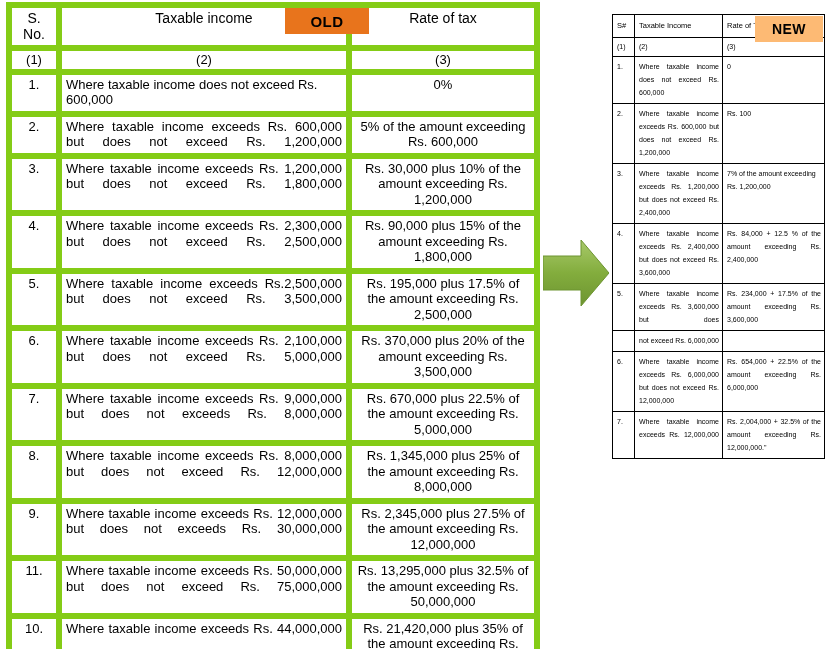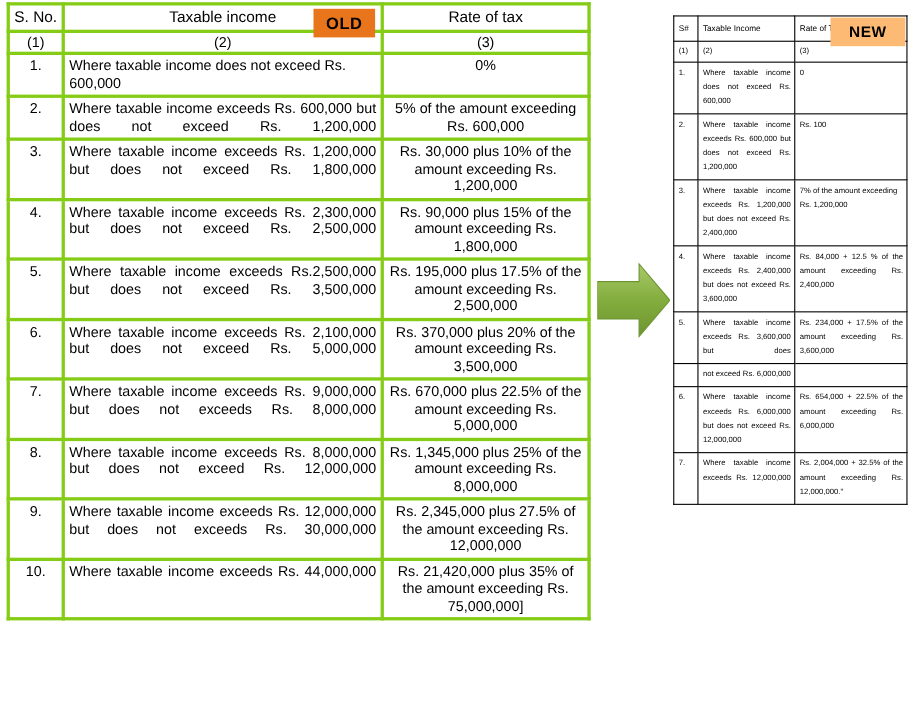--- a/index.html
+++ b/index.html
@@ -22,21 +22,21 @@
     left: 6px;
     top: 2px;
     width: 528px;
   }
   table.old {
     border-collapse: collapse;
     width: 528px;
     table-layout: fixed;
   }
   table.old td {
-    border: 3px solid #84cc16;
+    border: 6px solid #84cc16;
     vertical-align: top;
     padding: 2px 4px 3px 4px;
     font-size: 13px;
     line-height: 15.5px;
   }
   table.old td.c-sn {
     width: 50px;
     text-align: center;
     vertical-align: top;
   }
@@ -69,21 +69,21 @@
   }
   table.old td.c-rate.ctr {
     text-align: center;
   }
 
   
   #old-badge {
     position: absolute;
     left: 285px;
     top: 8px;
-    width: 56px;
+    width: 84px;
     height: 26px;
     background: #e8741c;
     color: #000000;
     font-weight: bold;
     font-size: 15px;
     display: flex;
     align-items: center;
     justify-content: center;
     letter-spacing: 0.5px;
   }
@@ -228,20 +228,25 @@
         <td class="c-sn">8.</td>
         <td class="c-inc">Where taxable income exceeds Rs. 8,000,000 but does not exceed Rs. 12,000,000</td>
         <td class="c-rate">Rs. 1,345,000 plus 25% of the amount exceeding Rs. 8,000,000</td>
       </tr>
       <tr>
         <td class="c-sn">9.</td>
         <td class="c-inc">Where taxable income exceeds Rs. 12,000,000 but does not exceeds Rs. 30,000,000</td>
         <td class="c-rate noj">Rs. 2,345,000 plus 27.5% of the amount exceeding Rs. 12,000,000</td>
       </tr>
       <tr>
+        <td class="c-sn">11.</td>
+        <td class="c-inc">Where taxable income exceeds Rs. 50,000,000 but does not exceed Rs. 75,000,000</td>
+        <td class="c-rate">Rs. 13,295,000 plus 32.5% of the amount exceeding Rs. 50,000,000</td>
+      </tr>
+      <tr>
         <td class="c-sn">10.</td>
         <td class="c-inc">Where taxable income exceeds Rs. 44,000,000</td>
         <td class="c-rate">Rs. 21,420,000 plus 35% of the amount exceeding Rs. 75,000,000]</td>
       </tr>
     </tbody>
   </table>
 </div>
 
 <div id="old-badge">OLD</div>
 

